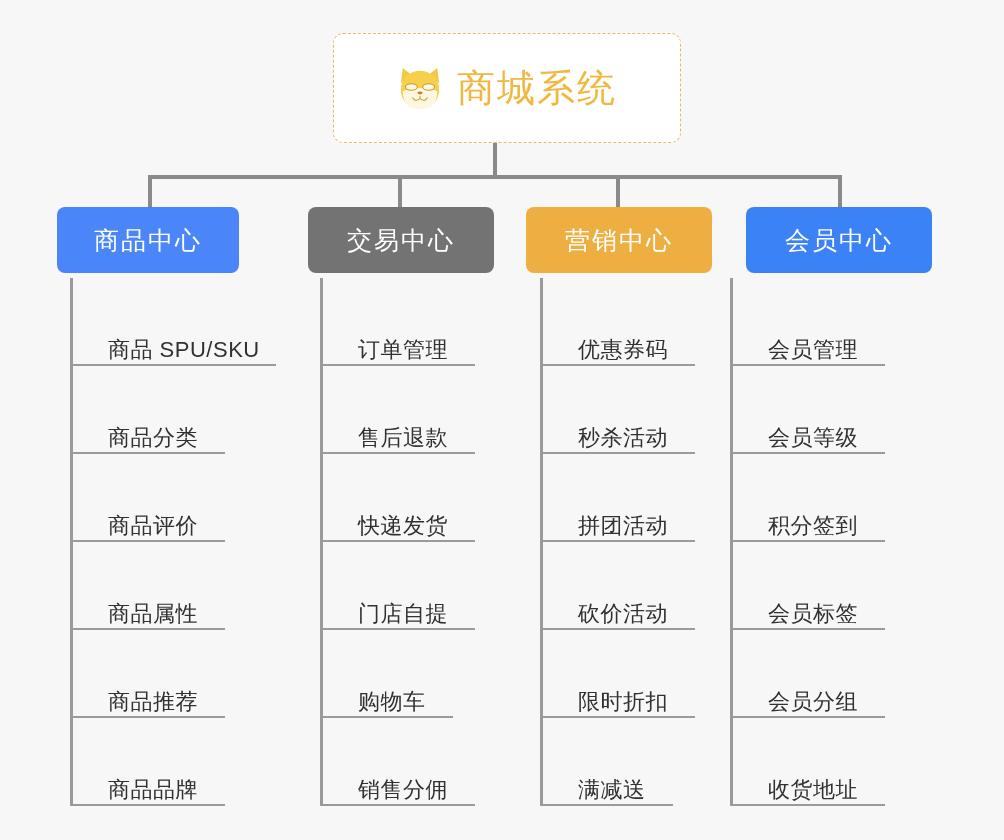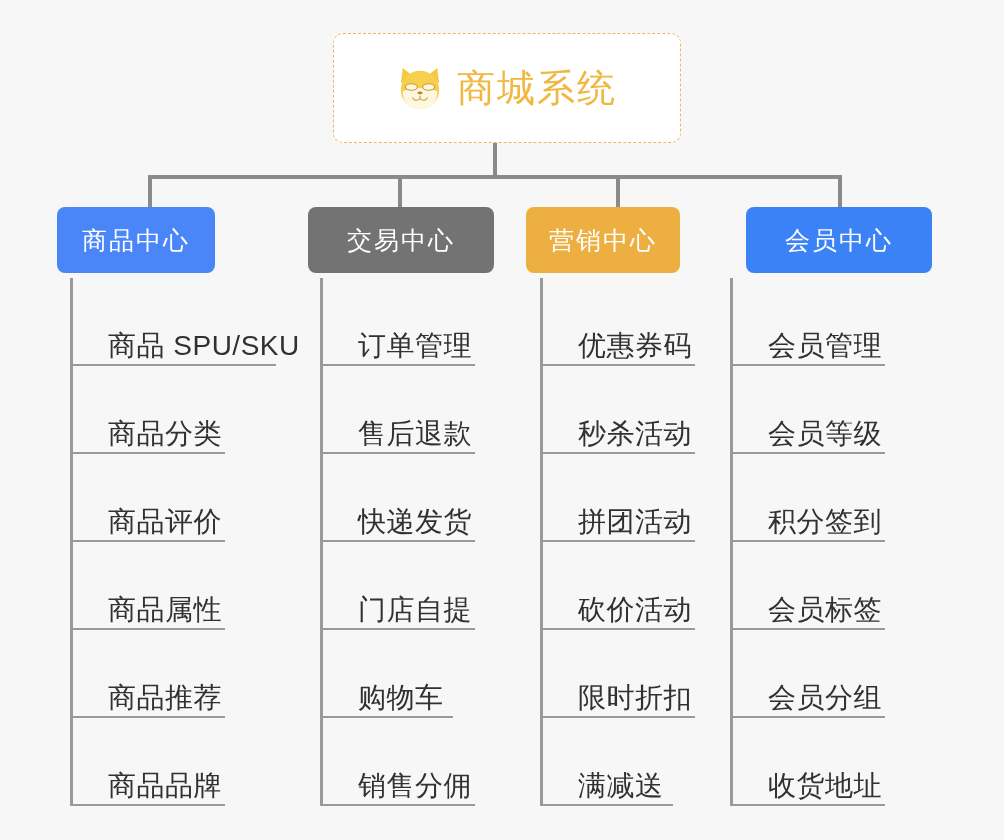--- a/index.html
+++ b/index.html
@@ -87,21 +87,21 @@
   .leaf-item {
     position: relative;
     height: 88px;
     box-sizing: border-box;
     display: flex;
     align-items: flex-end;
     padding-left: 38px;
     padding-bottom: 4px;
   }
   .leaf-label {
-    font-size: 28px;
+    font-size: 22px;
     color: #303133;
     line-height: 1.1;
     white-space: nowrap;
     letter-spacing: 0.5px;
   }
   .leaf-underline {
     position: absolute;
     left: 0;
     bottom: 0;
     height: 2px;
@@ -137,27 +137,27 @@
     <span class="root-title" style="color: rgb(240, 184, 64);">商城系统</span>
   </div>
 
   <div class="conn conn-v" style="left: 493px; top: 143px; height: 34px; background: rgb(138, 138, 138);"></div>
   <div class="conn conn-h" style="left: 148px; top: 175px; width: 694px; background: rgb(138, 138, 138);"></div>
   <div class="conn conn-v" style="left: 148px; top: 175px; height: 32px; background: rgb(138, 138, 138);"></div>
   <div class="conn conn-v" style="left: 398px; top: 175px; height: 32px; background: rgb(138, 138, 138);"></div>
   <div class="conn conn-v" style="left: 616px; top: 175px; height: 32px; background: rgb(138, 138, 138);"></div>
   <div class="conn conn-v" style="left: 838px; top: 175px; height: 32px; background: rgb(138, 138, 138);"></div>
 
-  <div class="cat-box" style="left: 57px; top: 207px; width: 158px; background: rgb(74, 134, 247);">
+  <div class="cat-box" style="left: 57px; top: 207px; width: 182px; background: rgb(74, 134, 247);">
     <span>商品中心</span>
   </div>
   <div class="cat-box" style="left: 308px; top: 207px; width: 186px; background: #737373;">
     <span>交易中心</span>
   </div>
-  <div class="cat-box" style="left: 526px; top: 207px; width: 154px; background: rgb(237, 175, 65);">
+  <div class="cat-box" style="left: 526px; top: 207px; width: 186px; background: rgb(237, 175, 65);">
     <span>营销中心</span>
   </div>
   <div class="cat-box" style="left: 746px; top: 207px; width: 186px; background: #3b82f6;">
     <span>会员中心</span>
   </div>
 
   <div class="leaf-col" style="left:70px; width:220px;">
     <div class="leaf-rail" style="height:528px;"></div>
     <div class="leaf-item">
       <span class="leaf-label">商品 SPU/SKU</span>

